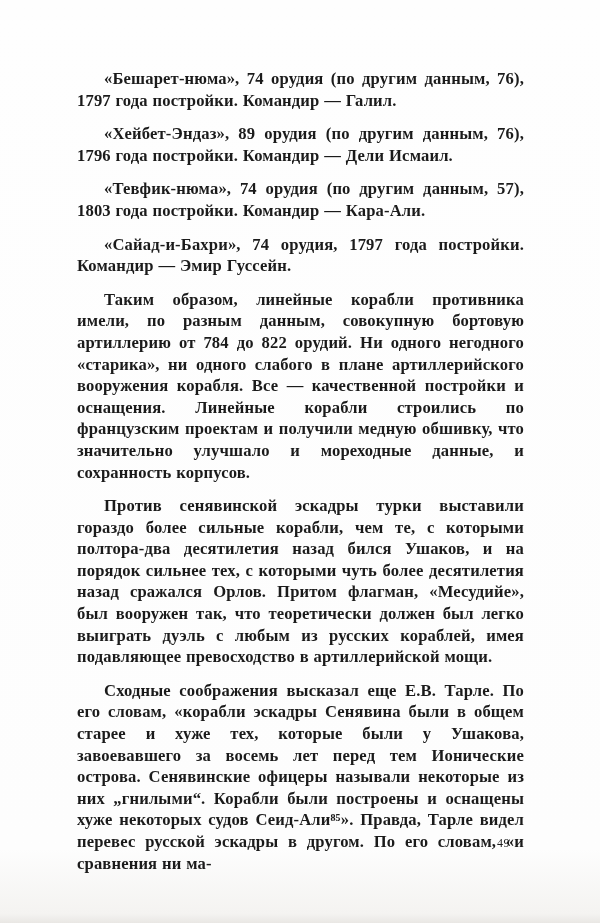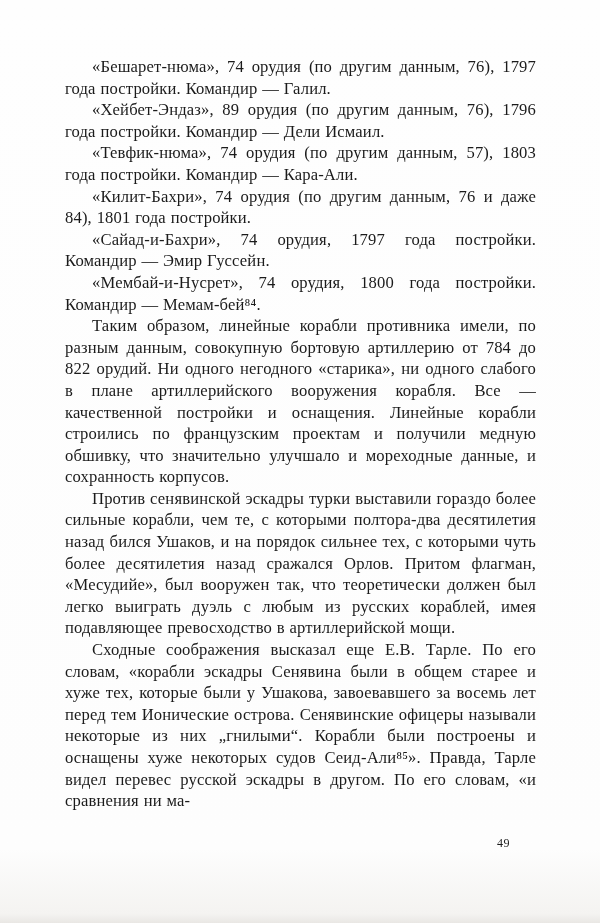--- a/index.html
+++ b/index.html
@@ -21,47 +21,46 @@
     font-family: "Liberation Serif", "DejaVu Serif", serif;
     color: #1b1b1b;
   }
   .text-block {
     position: absolute;
     top: 56px;
     left: 65px;
     width: 471px;
   }
   .para {
-    margin: 0;
+    margin: 12px;
     font-size: 16.6px;
     line-height: 21.6px;
     text-align: justify;
     text-indent: 27px;
     letter-spacing: 0.15px;
     word-spacing: 0.5px;
     hyphens: none;
+    font-weight: bold;
   }
   .page-number {
     position: absolute;
     top: 836px;
     right: 90px;
     font-size: 12px;
     color: #1b1b1b;
     letter-spacing: 0.5px;
   }
 </style>
 </head>
 <body>
 
 <div class="page">
   <div class="text-block">
     <p class="para">«Бешарет-нюма», 74 орудия (по другим данным, 76), 1797 года постройки. Командир — Галил.</p>
     <p class="para">«Хейбет-Эндаз», 89 орудия (по другим данным, 76), 1796 года постройки. Командир — Дели Исмаил.</p>
     <p class="para">«Тевфик-нюма», 74 орудия (по другим данным, 57), 1803 года постройки. Командир — Кара-Али.</p>
-    <p class="para">«Килит-Бахри», 74 орудия (по другим данным, 76 и даже 84), 1801 года постройки.</p>
     <p class="para">«Сайад-и-Бахри», 74 орудия, 1797 года постройки. Командир — Эмир Гуссейн.</p>
-    <p class="para">«Мембай-и-Нусрет», 74 орудия, 1800 года постройки. Командир — Мемам-бей⁸⁴.</p>
     <p class="para">Таким образом, линейные корабли противника имели, по разным данным, совокупную бортовую артиллерию от 784 до 822 орудий. Ни одного негодного «старика», ни одного слабого в плане артиллерийского вооружения корабля. Все — качественной постройки и оснащения. Линейные корабли строились по французским проектам и получили медную обшивку, что значительно улучшало и мореходные данные, и сохранность корпусов.</p>
     <p class="para">Против сенявинской эскадры турки выставили гораздо более сильные корабли, чем те, с которыми полтора-два десятилетия назад бился Ушаков, и на порядок сильнее тех, с которыми чуть более десятилетия назад сражался Орлов. Притом флагман, «Месудийе», был вооружен так, что теоретически должен был легко выиграть дуэль с любым из русских кораблей, имея подавляющее превосходство в артиллерийской мощи.</p>
     <p class="para">Сходные соображения высказал еще Е.В. Тарле. По его словам, «корабли эскадры Сенявина были в общем старее и хуже тех, которые были у Ушакова, завоевавшего за восемь лет перед тем Ионические острова. Сенявинские офицеры называли некоторые из них „гнилыми“. Корабли были построены и оснащены хуже некоторых судов Сеид-Али⁸⁵». Правда, Тарле видел перевес русской эскадры в другом. По его словам, «и сравнения ни ма-</p>
   </div>
   <div class="page-number">49</div>
 </div>
 
 </body></html>

